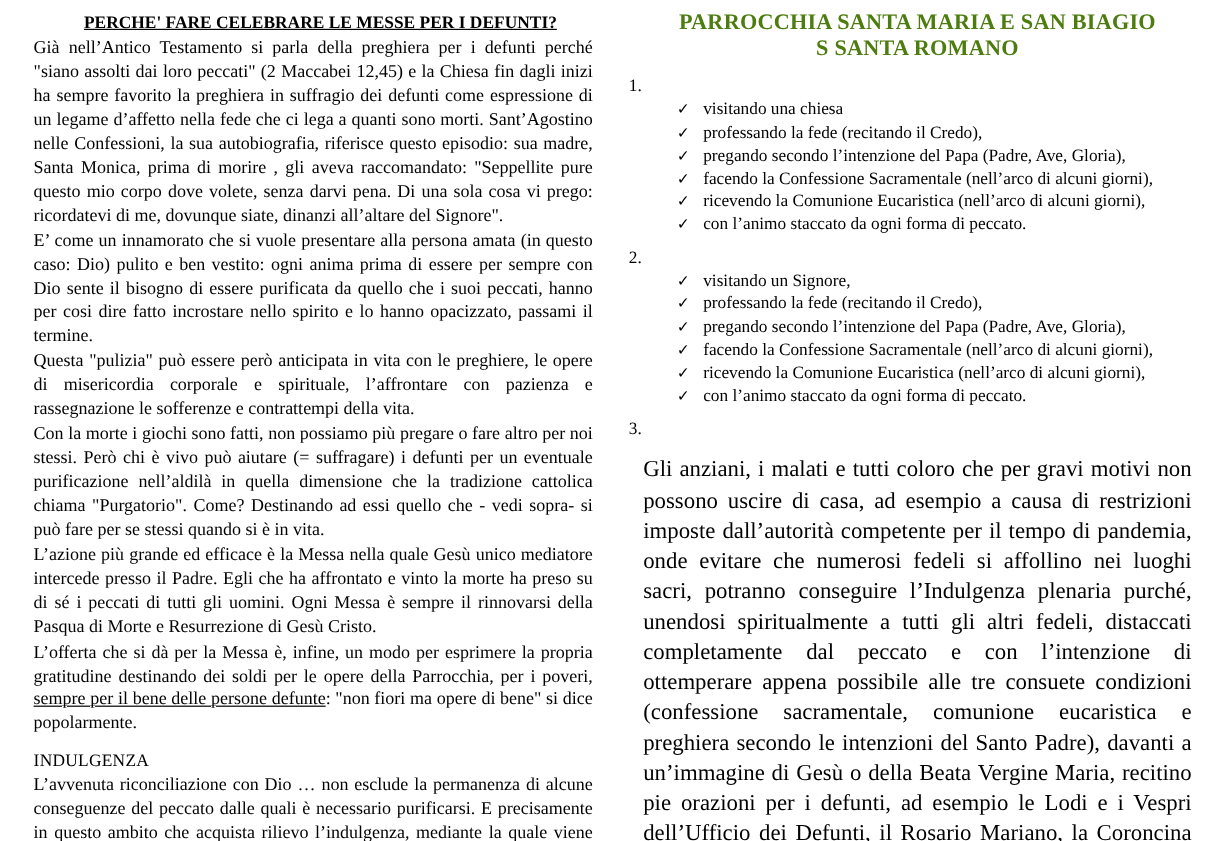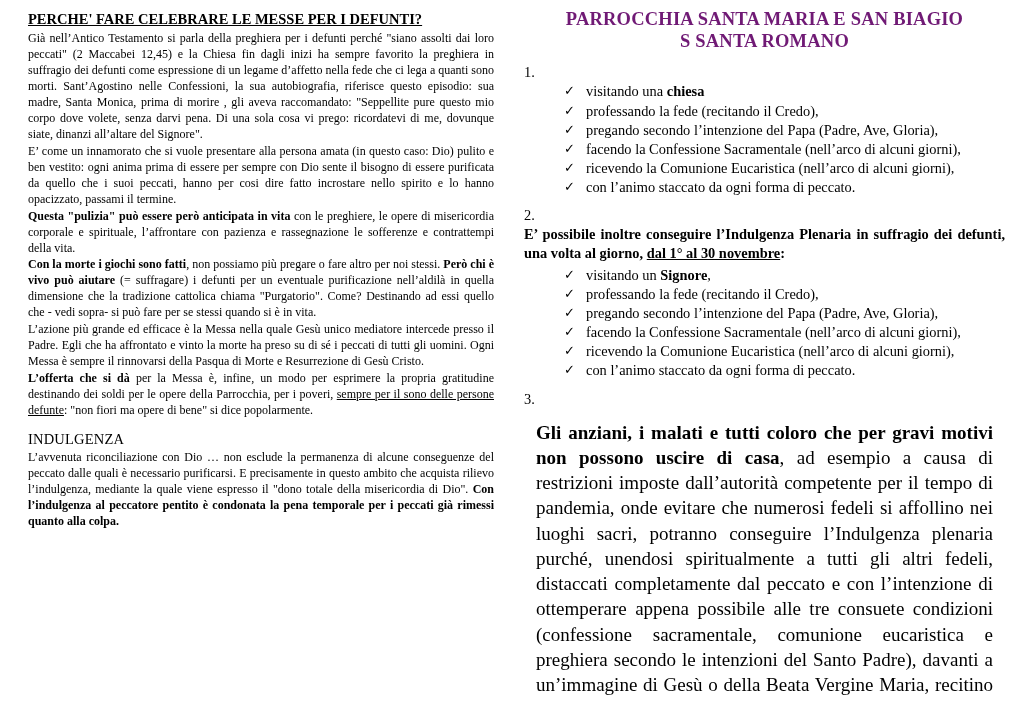--- a/index.html
+++ b/index.html
@@ -30,43 +30,44 @@
     padding: 10px 14px 6px 28px;
   }
   .col-right {
     width: 515px;
     padding: 8px 18px 6px 16px;
   }
   .title-head {
     font-weight: bold;
     font-size: 14.5px;
     text-decoration: underline;
-    margin: 0 0 3px 0;
+    margin: 0 0 3px 12px;
     line-height: 1.25;
+    text-align: center;
   }
   p.body {
     margin: 0 0 0 0;
-    font-size: 12px;
+    font-size: 15px;
     line-height: 1.33;
     text-align: justify;
     text-indent: 0;
   }
   p.body + p.body {
     margin-top: 1px;
   }
-  .b { font-weight: bold; }
+  .b { font-weight: normal; }
   .u { text-decoration: underline; }
   h2.section {
     font-weight: normal;
     font-size: 14.5px;
     margin: 12px 0 2px 0;
     letter-spacing: 0.2px;
   }
   .right-title {
-    color: #701a75;
+    color: #4d7c0f;
     font-weight: bold;
     font-size: 18.5px;
     text-align: center;
     line-height: 1.2;
     margin: 0 0 12px 0;
     letter-spacing: 0.2px;
   }
   .num {
     font-size: 14.4px;
     margin: 0 0 1px 0;
@@ -116,21 +117,21 @@
     <p class="body">Già nell’Antico Testamento si parla della preghiera per i defunti perché "siano assolti dai loro peccati" (2 Maccabei 12,45) e la Chiesa fin dagli inizi ha sempre favorito la preghiera in suffragio dei defunti come espressione di un legame d’affetto nella fede che ci lega a quanti sono morti.  Sant’Agostino nelle Confessioni, la sua autobiografia, riferisce questo episodio:  sua madre, Santa Monica, prima di morire , gli aveva raccomandato: "Seppellite pure questo mio corpo dove volete, senza darvi pena. Di una sola cosa vi prego: ricordatevi di me, dovunque siate, dinanzi all’altare del Signore".</p>
 
     <p class="body">E’ come un innamorato che si vuole presentare alla persona amata (in questo caso: Dio) pulito e ben vestito: ogni anima prima  di essere per sempre con Dio  sente il bisogno di essere purificata da quello che i suoi peccati, hanno per cosi dire fatto incrostare nello spirito e lo hanno opacizzato, passami il termine.</p>
 
     <p class="body"><span class="b">Questa "pulizia" può essere però anticipata in vita</span><span> con le preghiere, le opere di misericordia corporale e spirituale, l’affrontare con pazienza e rassegnazione le sofferenze e contrattempi della vita.</span></p>
 
     <p class="body"><span class="b">Con la morte i giochi sono fatti</span><span>, non possiamo più pregare  o fare altro per noi stessi. </span><span class="b">Però chi è vivo può aiutare</span><span> (= suffragare) i defunti per un eventuale purificazione nell’aldilà in quella dimensione che la tradizione cattolica chiama "Purgatorio". Come? Destinando  ad essi quello  che - vedi sopra- si può  fare  per se stessi quando si è in vita.</span></p>
 
     <p class="body">L’azione più grande ed efficace è la Messa nella quale Gesù unico mediatore intercede presso il Padre. Egli che ha affrontato e vinto la morte ha preso su di sé i peccati di tutti gli uomini. Ogni Messa è sempre il rinnovarsi della Pasqua di Morte e Resurrezione di Gesù Cristo.</p>
 
-    <p class="body"><span class="b">L’offerta che si dà</span><span> per la Messa è, infine, un modo per esprimere la propria gratitudine destinando dei soldi per le opere della Parrocchia, per i poveri, </span><span class="u">sempre per il sono delle persone defunte</span><span>: "non fiori ma opere di bene" si dice popolarmente.</span></p>
+    <p class="body"><span class="b">L’offerta che si dà</span><span> per la Messa è, infine, un modo per esprimere la propria gratitudine destinando dei soldi per le opere della Parrocchia, per i poveri, </span><span class="u">sempre per il bene delle persone defunte</span><span>: "non fiori ma opere di bene" si dice popolarmente.</span></p>
 
     <h2 class="section">INDULGENZA</h2>
 
     <p class="body"><span>L’avvenuta riconciliazione con Dio … non esclude la permanenza di alcune conseguenze del peccato dalle quali è necessario purificarsi. E precisamente in questo ambito che acquista rilievo l’indulgenza, mediante la quale viene espresso il "dono totale della misericordia di Dio". </span><span class="b">Con l’indulgenza al peccatore pentito è condonata la pena temporale per i peccati già rimessi quanto alla colpa.</span> </p>
 
   </div>
 
   <div class="col col-right">
 
     <div class="right-title">
@@ -145,21 +146,20 @@
         <li><span class="chk">✓</span><span>professando la fede (recitando il Credo),</span></li>
         <li><span class="chk">✓</span><span>pregando secondo l’intenzione del Papa (Padre, Ave, Gloria),</span></li>
         <li><span class="chk">✓</span><span>facendo la Confessione Sacramentale (nell’arco di alcuni giorni),</span></li>
         <li><span class="chk">✓</span><span>ricevendo la Comunione Eucaristica (nell’arco di alcuni giorni),</span></li>
         <li><span class="chk">✓</span><span>con l’animo staccato da ogni forma di peccato.</span></li>
       </ul>
     </div>
 
     <div>
       <div class="num">2.</div>
-      <div class="lead"><span>E’ possibile inoltre conseguire l’Indulgenza Plenaria in suffragio dei defunti, una volta al giorno, </span><span class="u">dal 1° al 30 novembre</span><span>:</span></div>
       <ul class="checks">
         <li><span class="chk">✓</span><span>visitando un </span><span class="b">Signore</span><span>,</span></li>
         <li><span class="chk">✓</span><span>professando la fede (recitando il Credo),</span></li>
         <li><span class="chk">✓</span><span>pregando secondo l’intenzione del Papa (Padre, Ave, Gloria),</span></li>
         <li><span class="chk">✓</span><span>facendo la Confessione Sacramentale (nell’arco di alcuni giorni),</span></li>
         <li><span class="chk">✓</span><span>ricevendo la Comunione Eucaristica (nell’arco di alcuni giorni),</span></li>
         <li><span class="chk">✓</span><span>con l’animo staccato da ogni forma di peccato.</span></li>
       </ul>
     </div>
 

